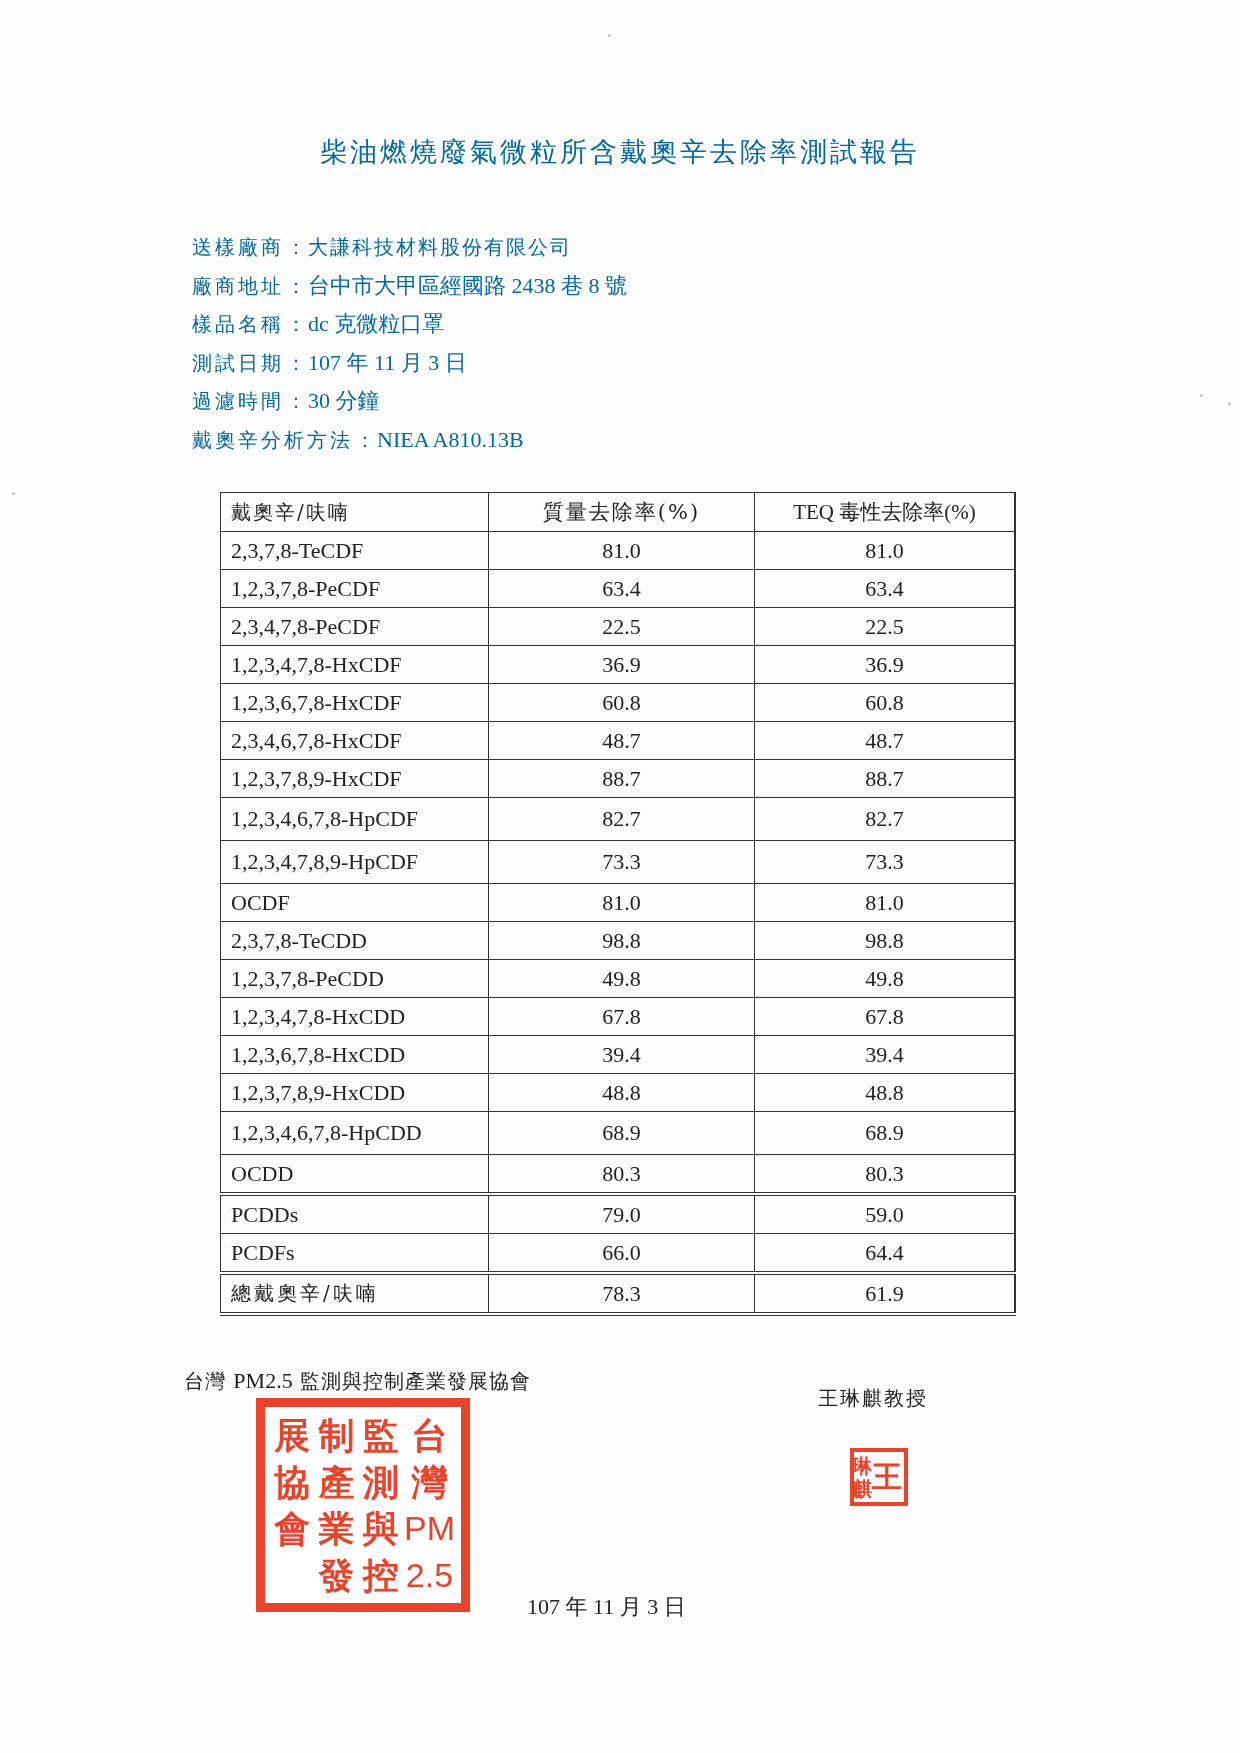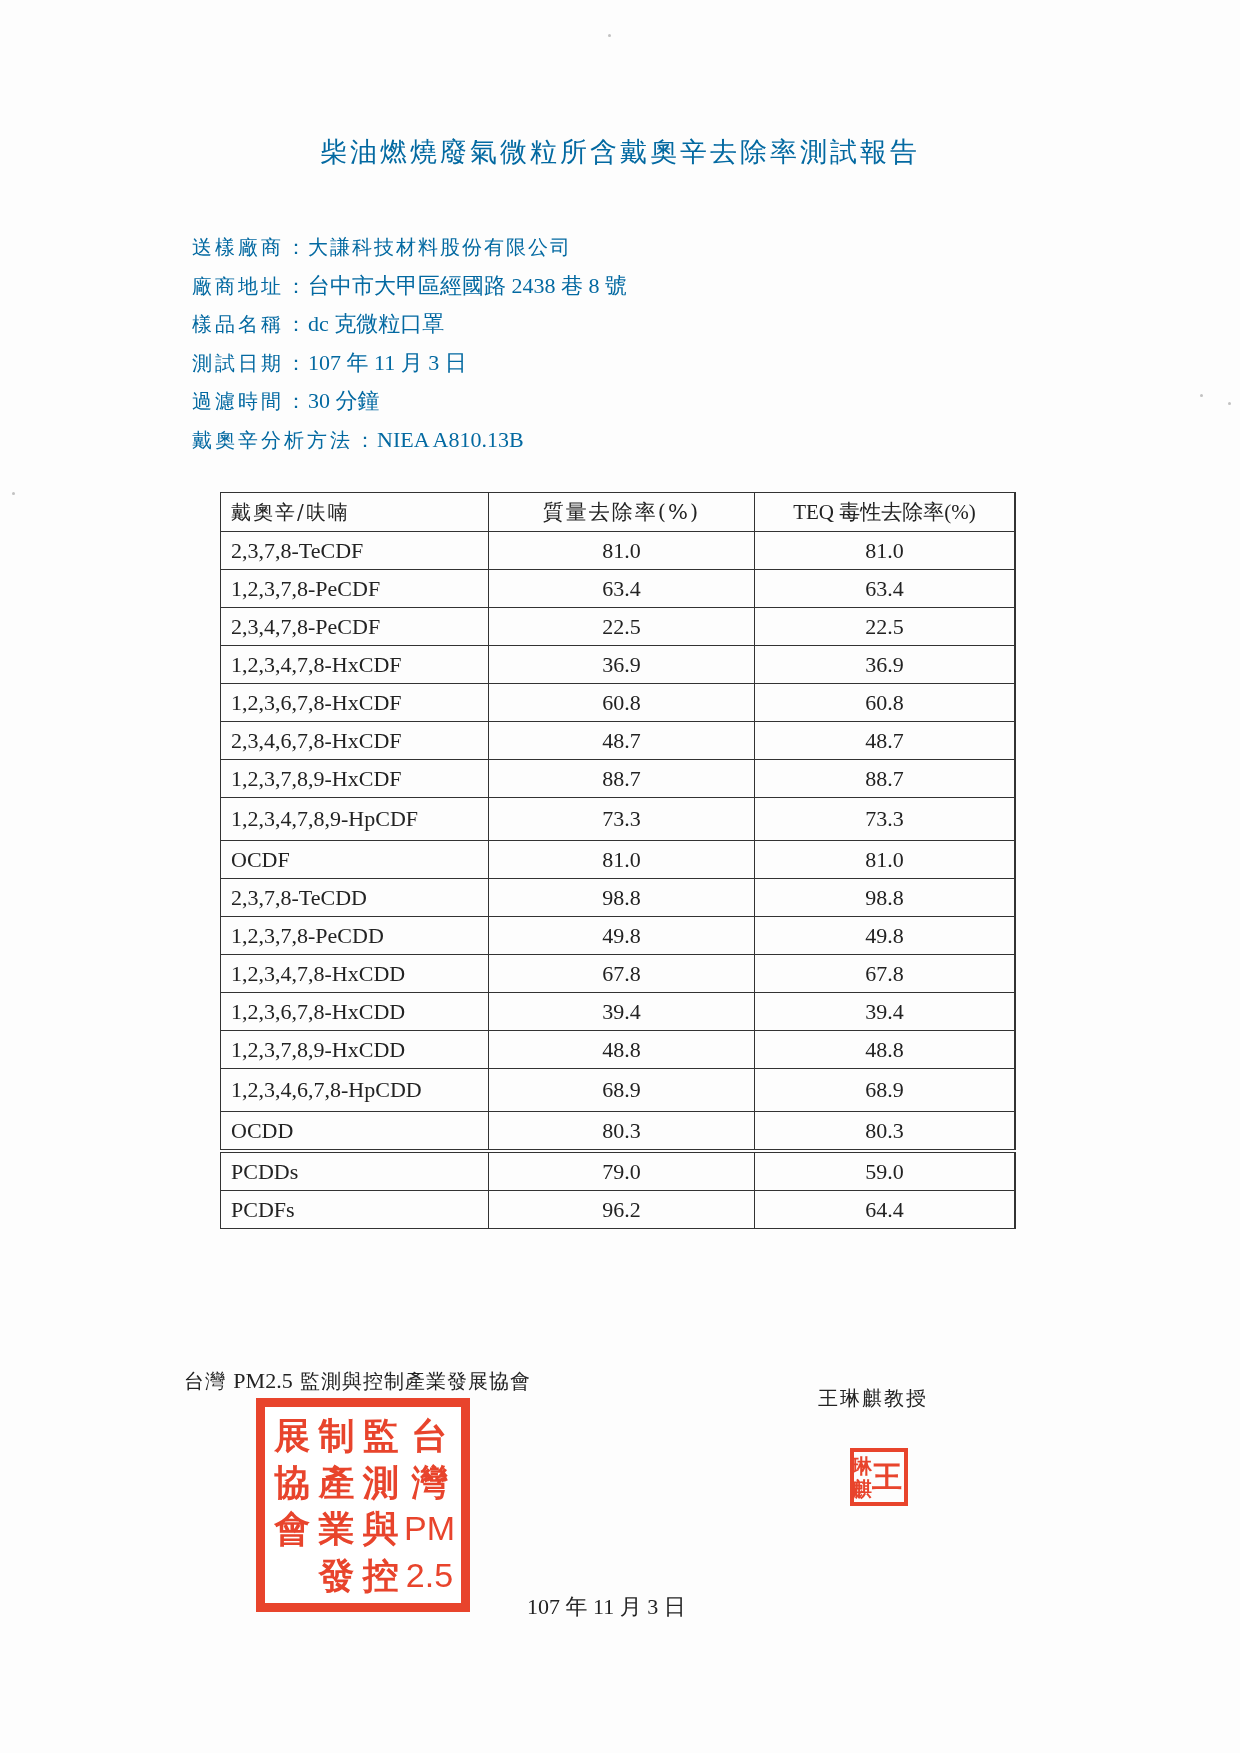--- a/index.html
+++ b/index.html
@@ -236,20 +236,25 @@
         <td class="c1">2,3,4,6,7,8-HxCDF</td>
         <td class="c2">48.7</td>
         <td class="c3 outer-right">48.7</td>
       </tr>
       <tr>
         <td class="c1">1,2,3,7,8,9-HxCDF</td>
         <td class="c2">88.7</td>
         <td class="c3 outer-right">88.7</td>
       </tr>
       <tr class="tall">
+        <td class="c1">1,2,3,4,6,7,8-HpCDF</td>
+        <td class="c2">82.7</td>
+        <td class="c3 outer-right">82.7</td>
+      </tr>
+      <tr class="tall">
         <td class="c1">1,2,3,4,7,8,9-HpCDF</td>
         <td class="c2">73.3</td>
         <td class="c3 outer-right">73.3</td>
       </tr>
       <tr>
         <td class="c1">OCDF</td>
         <td class="c2">81.0</td>
         <td class="c3 outer-right">81.0</td>
       </tr>
       <tr>
@@ -287,22 +292,27 @@
         <td class="c2">80.3</td>
         <td class="c3 outer-right">80.3</td>
       </tr>
       <tr class="sep-top">
         <td class="c1">PCDDs</td>
         <td class="c2">79.0</td>
         <td class="c3 outer-right">59.0</td>
       </tr>
       <tr>
         <td class="c1">PCDFs</td>
-        <td class="c2">96.2</td>
+        <td class="c2">66.0</td>
         <td class="c3 outer-right">64.4</td>
+      </tr>
+      <tr class="sep-top last">
+        <td class="c1 zhcell">總戴奧辛/呋喃</td>
+        <td class="c2">78.3</td>
+        <td class="c3 outer-right">61.9</td>
       </tr>
     </tbody>
   </table>
 
   <div class="org">
     <span>台灣</span>
     <span class="latin">PM2.5</span>
     <span>監測與控制產業發展協會</span>
   </div>
 

